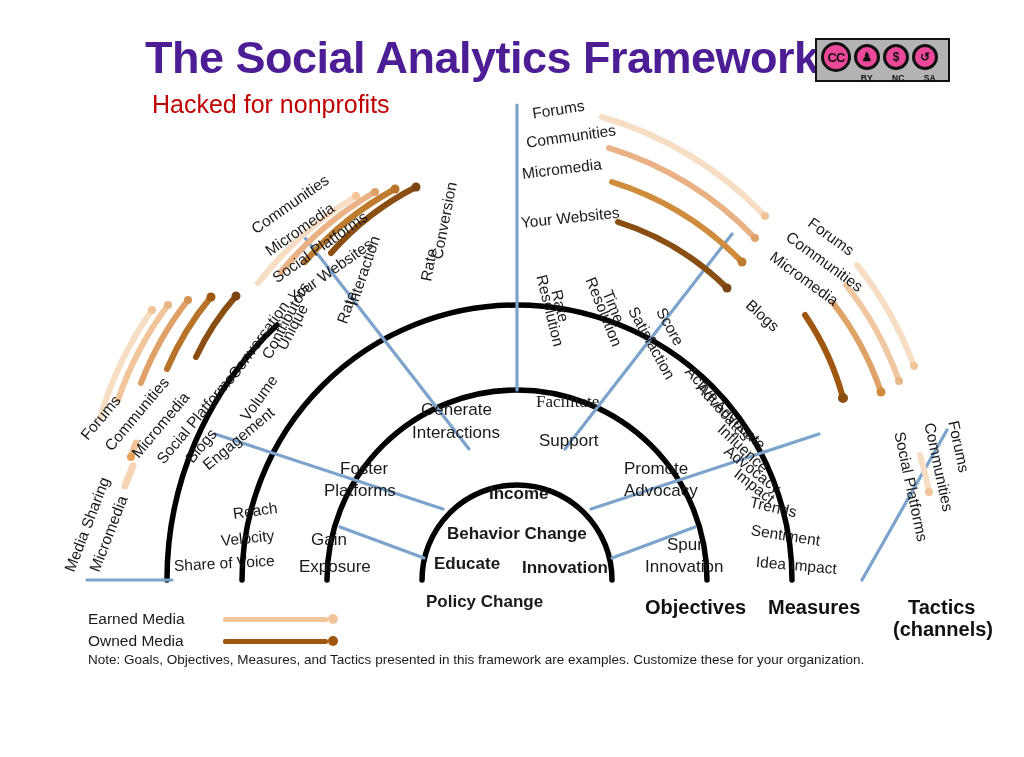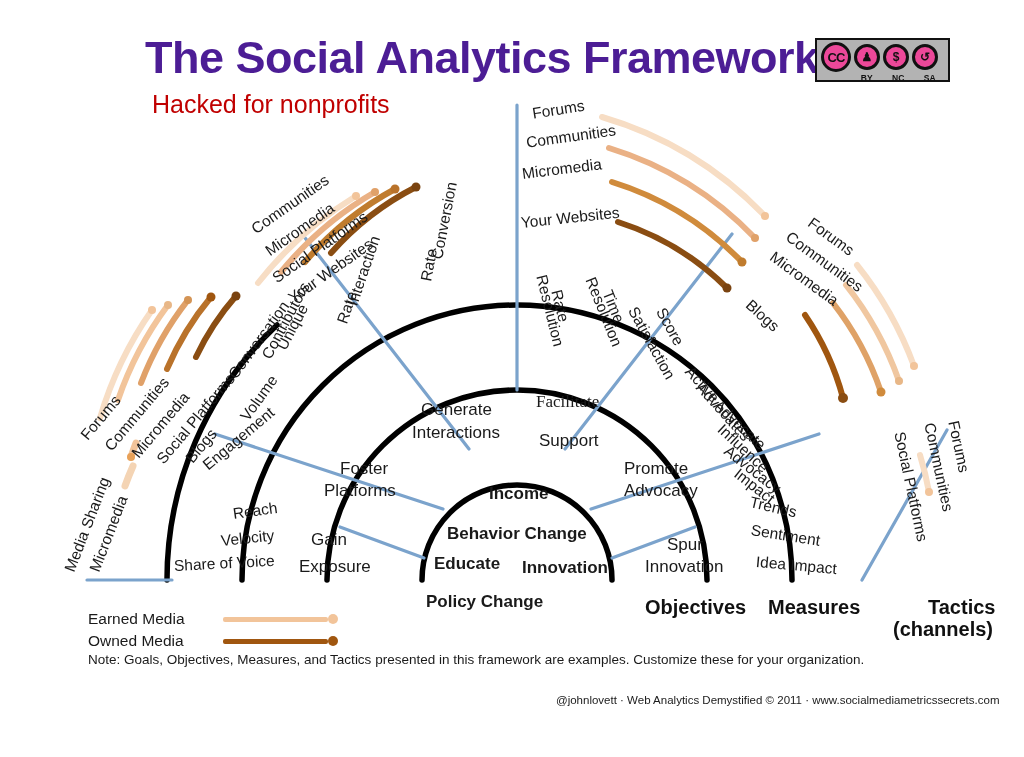--- a/index.html
+++ b/index.html
@@ -249,36 +249,35 @@
   <div class="lbl tac" style="left:793px;top:228px;transform:rotate(36deg);transform-origin:0 0;">Communities</div>
   <div class="lbl tac" style="left:777px;top:248px;transform:rotate(36deg);transform-origin:0 0;">Micromedia</div>
   <div class="lbl tac" style="left:754px;top:296px;transform:rotate(42deg);transform-origin:0 0;">Blogs</div>
 
   <div class="lbl tac" style="left:962px;top:419px;transform:rotate(78deg);transform-origin:0 0;">Forums</div>
   <div class="lbl tac" style="left:938px;top:421px;transform:rotate(78deg);transform-origin:0 0;">Communities</div>
   <div class="lbl tac" style="left:908px;top:430px;transform:rotate(78deg);transform-origin:0 0;">Social Platforms</div>
 
   <div class="cap" style="left:645px;top:596px;">Objectives</div>
   <div class="cap" style="left:768px;top:596px;">Measures</div>
-  <div class="cap" style="left:928px;top:596px;">Tactics</div>
+  <div class="cap" style="left:908px;top:596px;">Tactics</div>
   <div class="cap" style="left:893px;top:618px;">(channels)</div>
 
   <div class="legend">
     <div class="lrow">
       <div class="ltext">Earned Media</div>
       <div class="lline">
         <i style="background:#f2c49a;"></i>
           <b style="background:#f2c49a;"></b>
       </div>
     </div>
     <div class="lrow">
       <div class="ltext">Owned Media</div>
       <div class="lline">
         <i style="background:#a0560f;"></i>
           <b style="background:#a0560f;"></b>
       </div>
     </div>
   </div>
   <div class="note">Note: Goals, Objectives, Measures, and Tactics presented in this framework are examples. Customize these for your organization.</div>
 
-  <div class="footcredit">@johnlovett  ·  Web Analytics Demystified © 2011 · www.socialmediametricssecrets.com</div>
 
 </div>
 
 </body></html>

